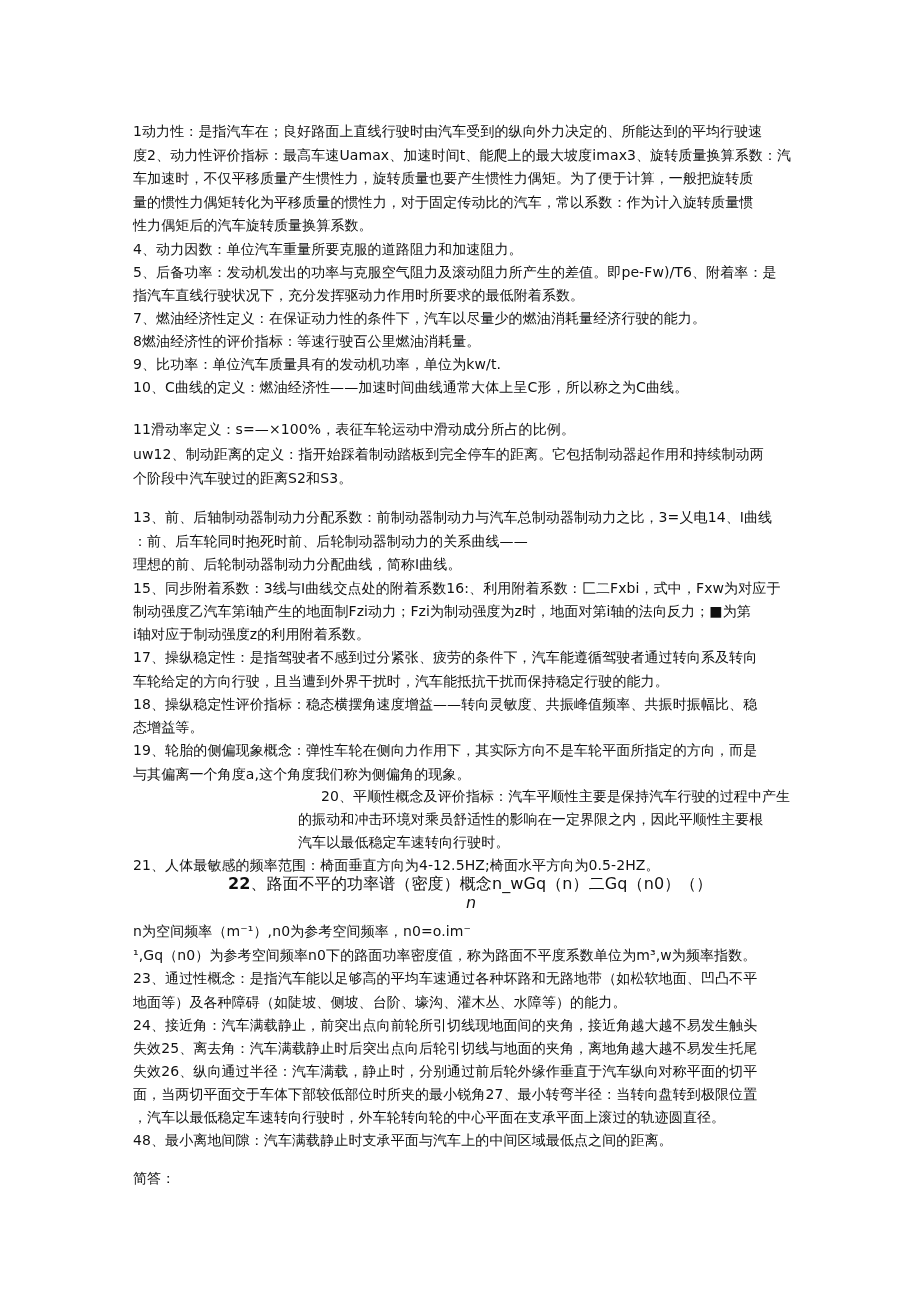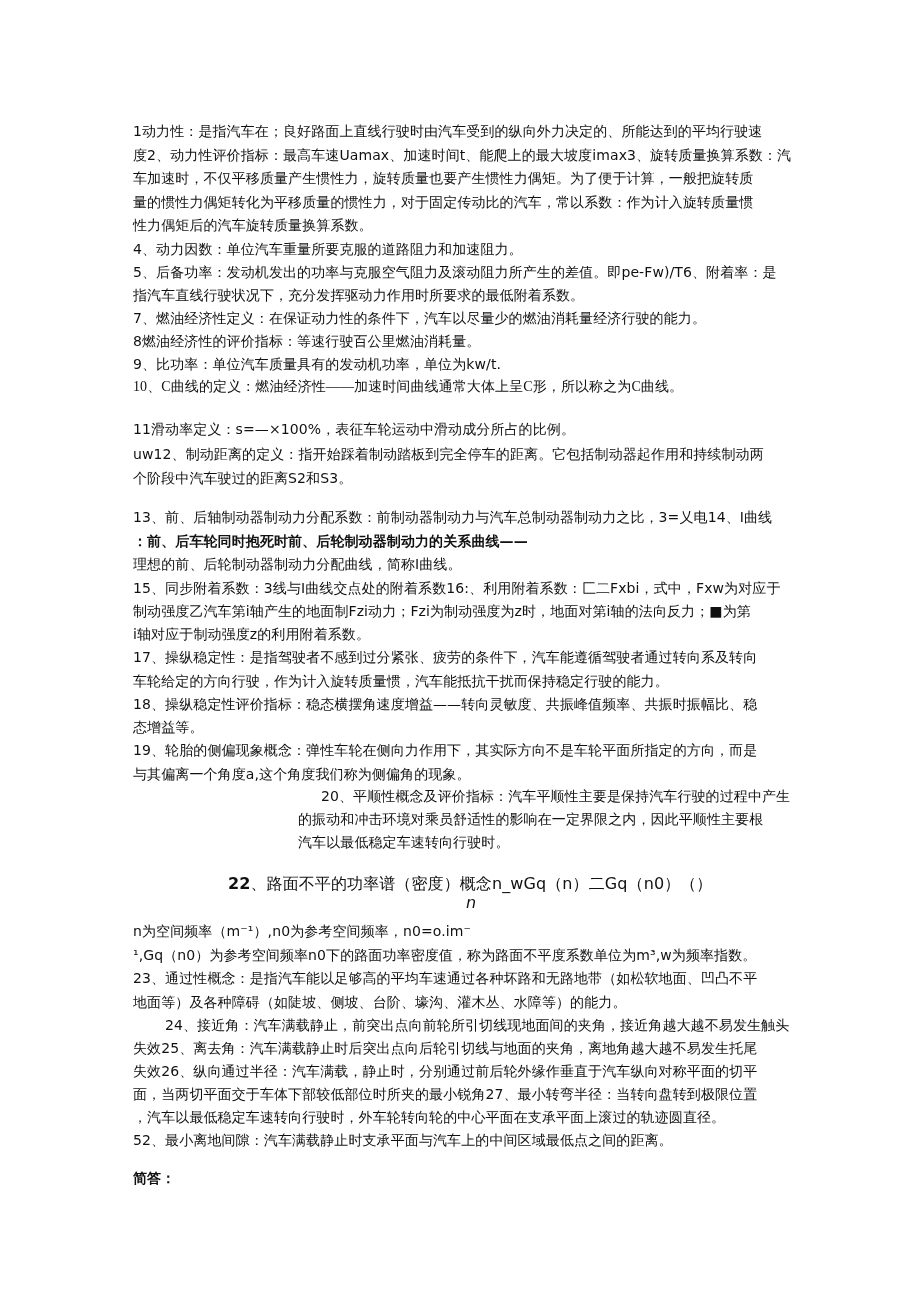--- a/index.html
+++ b/index.html
@@ -5,70 +5,71 @@
   html, body { margin: 0; padding: 0; background: #ffffff; }
   body { width: 920px; height: 1303px; position: relative; overflow: hidden;
          font-family: "DejaVu Sans", "Liberation Sans", sans-serif; color: #111; }
   .page { position: absolute; left: 0; top: 8px; width: 740px; height: 1303px; }
   .ln { position: absolute; left: 133px; font-size: 14px; line-height: 18px;
         white-space: nowrap; letter-spacing: 0.1px; }
   .ln.indent { left: 298px; }
   .ln.center22 { left: 228px; font-size: 16px; }
   .ln.n-under { left: 466px; font-style: italic; font-size: 16px; }
   .b { font-weight: bold; }
-  .heading { font-weight: bold; }
+  .heading { font-weight: normal; }
 </style>
 </head>
 <body>
 
 <div class="page">
   <div id="main-lines">
       <div class="ln" style="top: 114px;">1动力性：是指汽车在；良好路面上直线行驶时由汽车受到的纵向外力决定的、所能达到的平均行驶速</div>
       <div class="ln" style="top: 138px;">度2、动力性评价指标：最高车速Uamax、加速时间t、能爬上的最大坡度imax3、旋转质量换算系数：汽</div>
       <div class="ln" style="top: 161px;">车加速时，不仅平移质量产生惯性力，旋转质量也要产生惯性力偶矩。为了便于计算，一般把旋转质</div>
       <div class="ln" style="top: 185px;">量的惯性力偶矩转化为平移质量的惯性力，对于固定传动比的汽车，常以系数：作为计入旋转质量惯</div>
       <div class="ln" style="top: 208px;">性力偶矩后的汽车旋转质量换算系数。</div>
       <div class="ln" style="top: 232px;">4、动力因数：单位汽车重量所要克服的道路阻力和加速阻力。</div>
       <div class="ln" style="top: 255px;">5、后备功率：发动机发出的功率与克服空气阻力及滚动阻力所产生的差值。即pe-Fw)/T6、附着率：是</div>
       <div class="ln" style="top: 278px;">指汽车直线行驶状况下，充分发挥驱动力作用时所要求的最低附着系数。</div>
       <div class="ln" style="top: 301px; text-align: center;">7、燃油经济性定义：在保证动力性的条件下，汽车以尽量少的燃油消耗量经济行驶的能力。</div>
       <div class="ln" style="top: 324px;">8燃油经济性的评价指标：等速行驶百公里燃油消耗量。</div>
       <div class="ln" style="top: 347px;">9、比功率：单位汽车质量具有的发动机功率，单位为kw/t.</div>
-      <div class="ln" style="top: 370px; font-family: Liberation Serif, serif;">10、C曲线的定义：燃油经济性——加速时间曲线通常大体上呈C形，所以称之为C曲线。</div>
+      <div class="ln" style="top: 370px;">10、C曲线的定义：燃油经济性——加速时间曲线通常大体上呈C形，所以称之为C曲线。</div>
       <div class="ln" style="top: 412px;">11滑动率定义：s=—×100%，表征车轮运动中滑动成分所占的比例。</div>
       <div class="ln" style="top: 437px;">uw12、制动距离的定义：指开始踩着制动踏板到完全停车的距离。它包括制动器起作用和持续制动两</div>
       <div class="ln" style="top: 461px;">个阶段中汽车驶过的距离S2和S3。</div>
       <div class="ln" style="top: 500px;">13、前、后轴制动器制动力分配系数：前制动器制动力与汽车总制动器制动力之比，3=乂电14、I曲线</div>
-      <div class="ln" style="top: 524px; font-weight: bold;">：前、后车轮同时抱死时前、后轮制动器制动力的关系曲线——</div>
+      <div class="ln" style="top: 524px;">：前、后车轮同时抱死时前、后轮制动器制动力的关系曲线——</div>
       <div class="ln" style="top: 547px;">理想的前、后轮制动器制动力分配曲线，简称I曲线。</div>
       <div class="ln" style="top: 571px; text-align: right;">15、同步附着系数：3线与I曲线交点处的附着系数16:、利用附着系数：匚二Fxbi，式中，Fxw为对应于</div>
       <div class="ln" style="top: 594px;">制动强度乙汽车第i轴产生的地面制Fzi动力；Fzi为制动强度为z时，地面对第i轴的法向反力；■为第</div>
       <div class="ln" style="top: 617px;">i轴对应于制动强度z的利用附着系数。</div>
       <div class="ln" style="top: 640px;">17、操纵稳定性：是指驾驶者不感到过分紧张、疲劳的条件下，汽车能遵循驾驶者通过转向系及转向</div>
-      <div class="ln" style="top: 664px;">车轮给定的方向行驶，作为计入旋转质量惯，汽车能抵抗干扰而保持稳定行驶的能力。</div>
+      <div class="ln" style="top: 664px;">车轮给定的方向行驶，且当遭到外界干扰时，汽车能抵抗干扰而保持稳定行驶的能力。</div>
       <div class="ln" style="top: 687px;">18、操纵稳定性评价指标：稳态横摆角速度增益——转向灵敏度、共振峰值频率、共振时振幅比、稳</div>
       <div class="ln" style="top: 710px;">态增益等。</div>
       <div class="ln" style="top: 733px;">19、轮胎的侧偏现象概念：弹性车轮在侧向力作用下，其实际方向不是车轮平面所指定的方向，而是</div>
       <div class="ln" style="top: 757px;">与其偏离一个角度a,这个角度我们称为侧偏角的现象。</div>
     </div>
   <div id="indent-lines">
       <div class="ln indent" style="top: 779px; margin-left: 23px;">20、平顺性概念及评价指标：汽车平顺性主要是保持汽车行驶的过程中产生</div>
       <div class="ln indent" style="top: 802px;">的振动和冲击环境对乘员舒适性的影响在一定界限之内，因此平顺性主要根</div>
       <div class="ln indent" style="top: 825px;">汽车以最低稳定车速转向行驶时。</div>
     </div>
+  <div class="ln" id="l21" style="top: 848px;">21、人体最敏感的频率范围：椅面垂直方向为4-12.5HZ;椅面水平方向为0.5-2HZ。</div>
   <div class="ln center22" id="l22" style="top: 867px;">
     <span class="b">22</span><span>、路面不平的功率谱（密度）概念n_wGq（n）二Gq（n0）（）</span>
   </div>
   <div class="ln n-under" id="l22n" style="top: 886px;">n</div>
   <div id="after-lines">
       <div class="ln" style="top: 914px;">n为空间频率（m⁻¹）,n0为参考空间频率，n0=o.im⁻</div>
       <div class="ln" style="top: 938px;">¹,Gq（n0）为参考空间频率n0下的路面功率密度值，称为路面不平度系数单位为m³,w为频率指数。</div>
       <div class="ln" style="top: 961px;">23、通过性概念：是指汽车能以足够高的平均车速通过各种坏路和无路地带（如松软地面、凹凸不平</div>
       <div class="ln" style="top: 985px;">地面等）及各种障碍（如陡坡、侧坡、台阶、壕沟、灌木丛、水障等）的能力。</div>
-      <div class="ln" style="top: 1008px; margin-left: 32px;">24、接近角：汽车满载静止，前突出点向前轮所引切线现地面间的夹角，接近角越大越不易发生触头</div>
+      <div class="ln" style="top: 1008px;">24、接近角：汽车满载静止，前突出点向前轮所引切线现地面间的夹角，接近角越大越不易发生触头</div>
       <div class="ln" style="top: 1031px;">失效25、离去角：汽车满载静止时后突出点向后轮引切线与地面的夹角，离地角越大越不易发生托尾</div>
       <div class="ln" style="top: 1054px;">失效26、纵向通过半径：汽车满载，静止时，分别通过前后轮外缘作垂直于汽车纵向对称平面的切平</div>
       <div class="ln" style="top: 1077px;">面，当两切平面交于车体下部较低部位时所夹的最小锐角27、最小转弯半径：当转向盘转到极限位置</div>
       <div class="ln" style="top: 1100px;">，汽车以最低稳定车速转向行驶时，外车轮转向轮的中心平面在支承平面上滚过的轨迹圆直径。</div>
-      <div class="ln" style="top: 1123px;">52、最小离地间隙：汽车满载静止时支承平面与汽车上的中间区域最低点之间的距离。</div>
+      <div class="ln" style="top: 1123px;">48、最小离地间隙：汽车满载静止时支承平面与汽车上的中间区域最低点之间的距离。</div>
     </div>
   <div class="ln heading" id="hdr" style="top: 1161px;">简答：</div>
 </div>
 
 </body></html>

